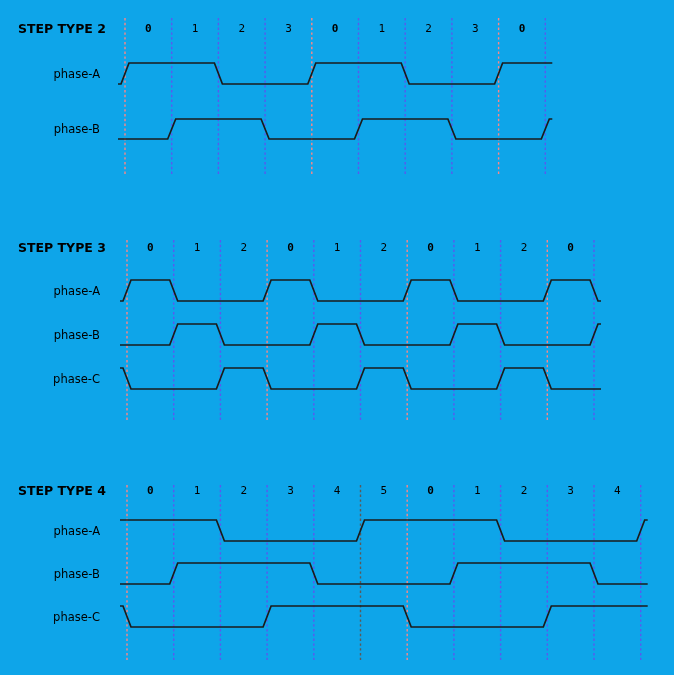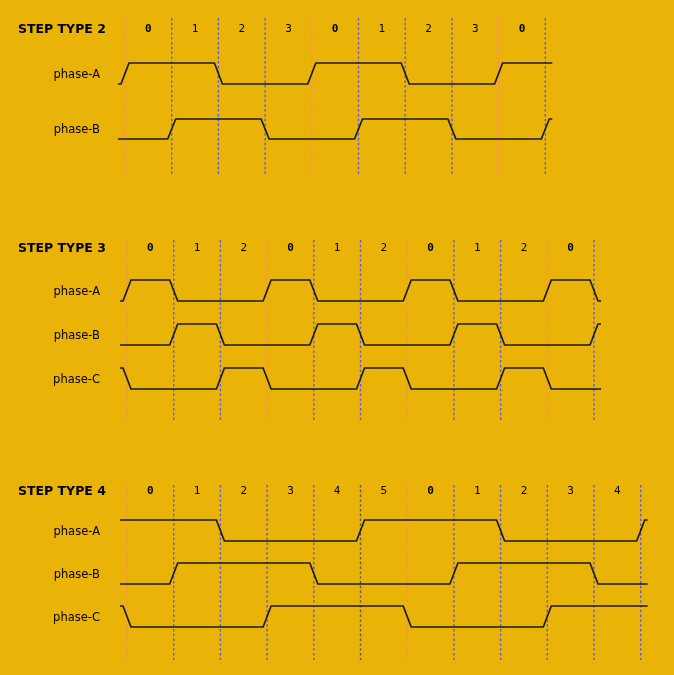--- a/index.html
+++ b/index.html
@@ -1,19 +1,19 @@
 <!DOCTYPE html>
 <html><head>
 <meta charset="utf-8">
 <style>
   html,body{margin:0;padding:0;background:#ffffff;}
   .canvas{
     position:relative;
     width:674px;height:675px;
-    background:#eab308;
+    background:#0ea5e9;
     font-family:"DejaVu Sans", sans-serif;
     overflow:hidden;
   }
   svg{display:block;}
   svg text{fill:#000000;}
   .diagram-title{
     font-family:"DejaVu Sans", sans-serif;
     font-weight:bold;
     font-size:12.5px;
   }

